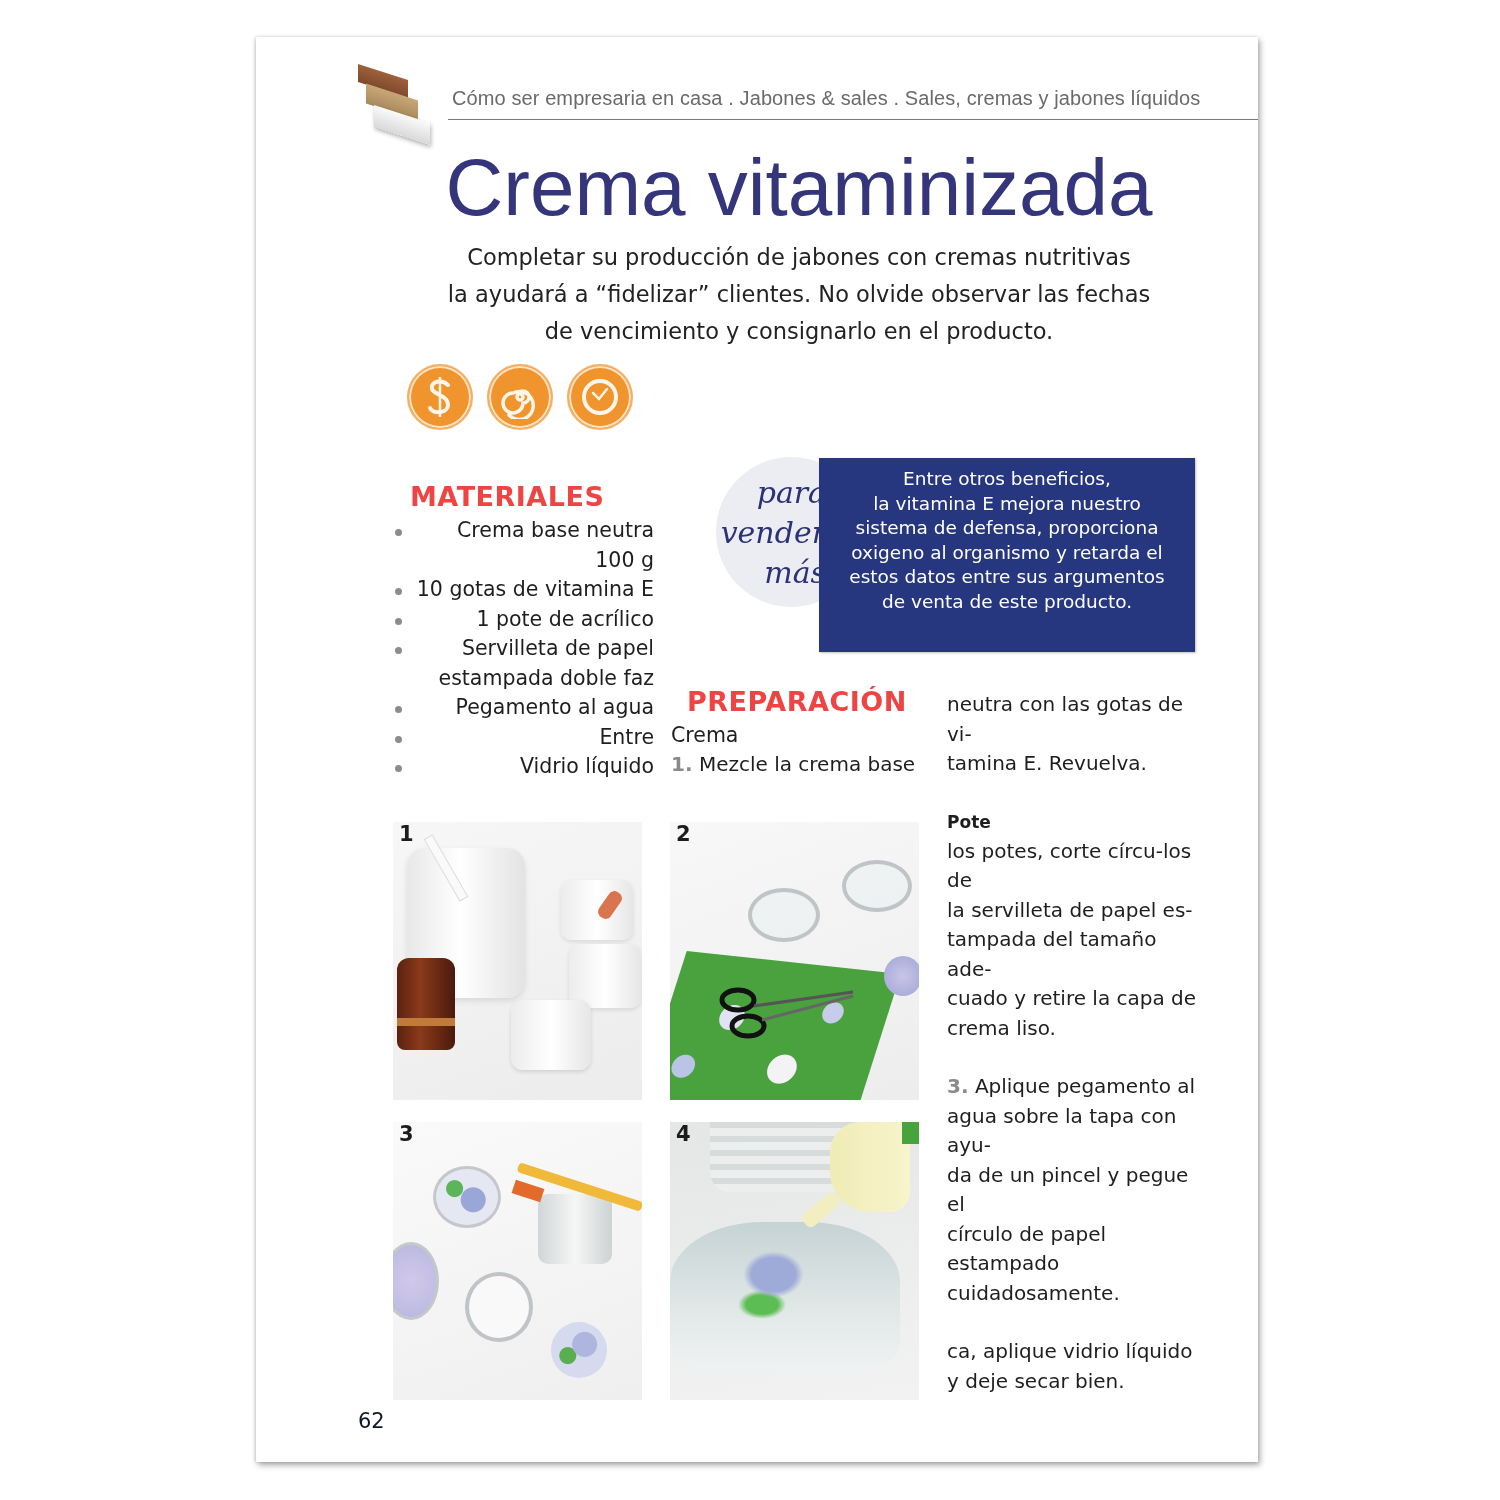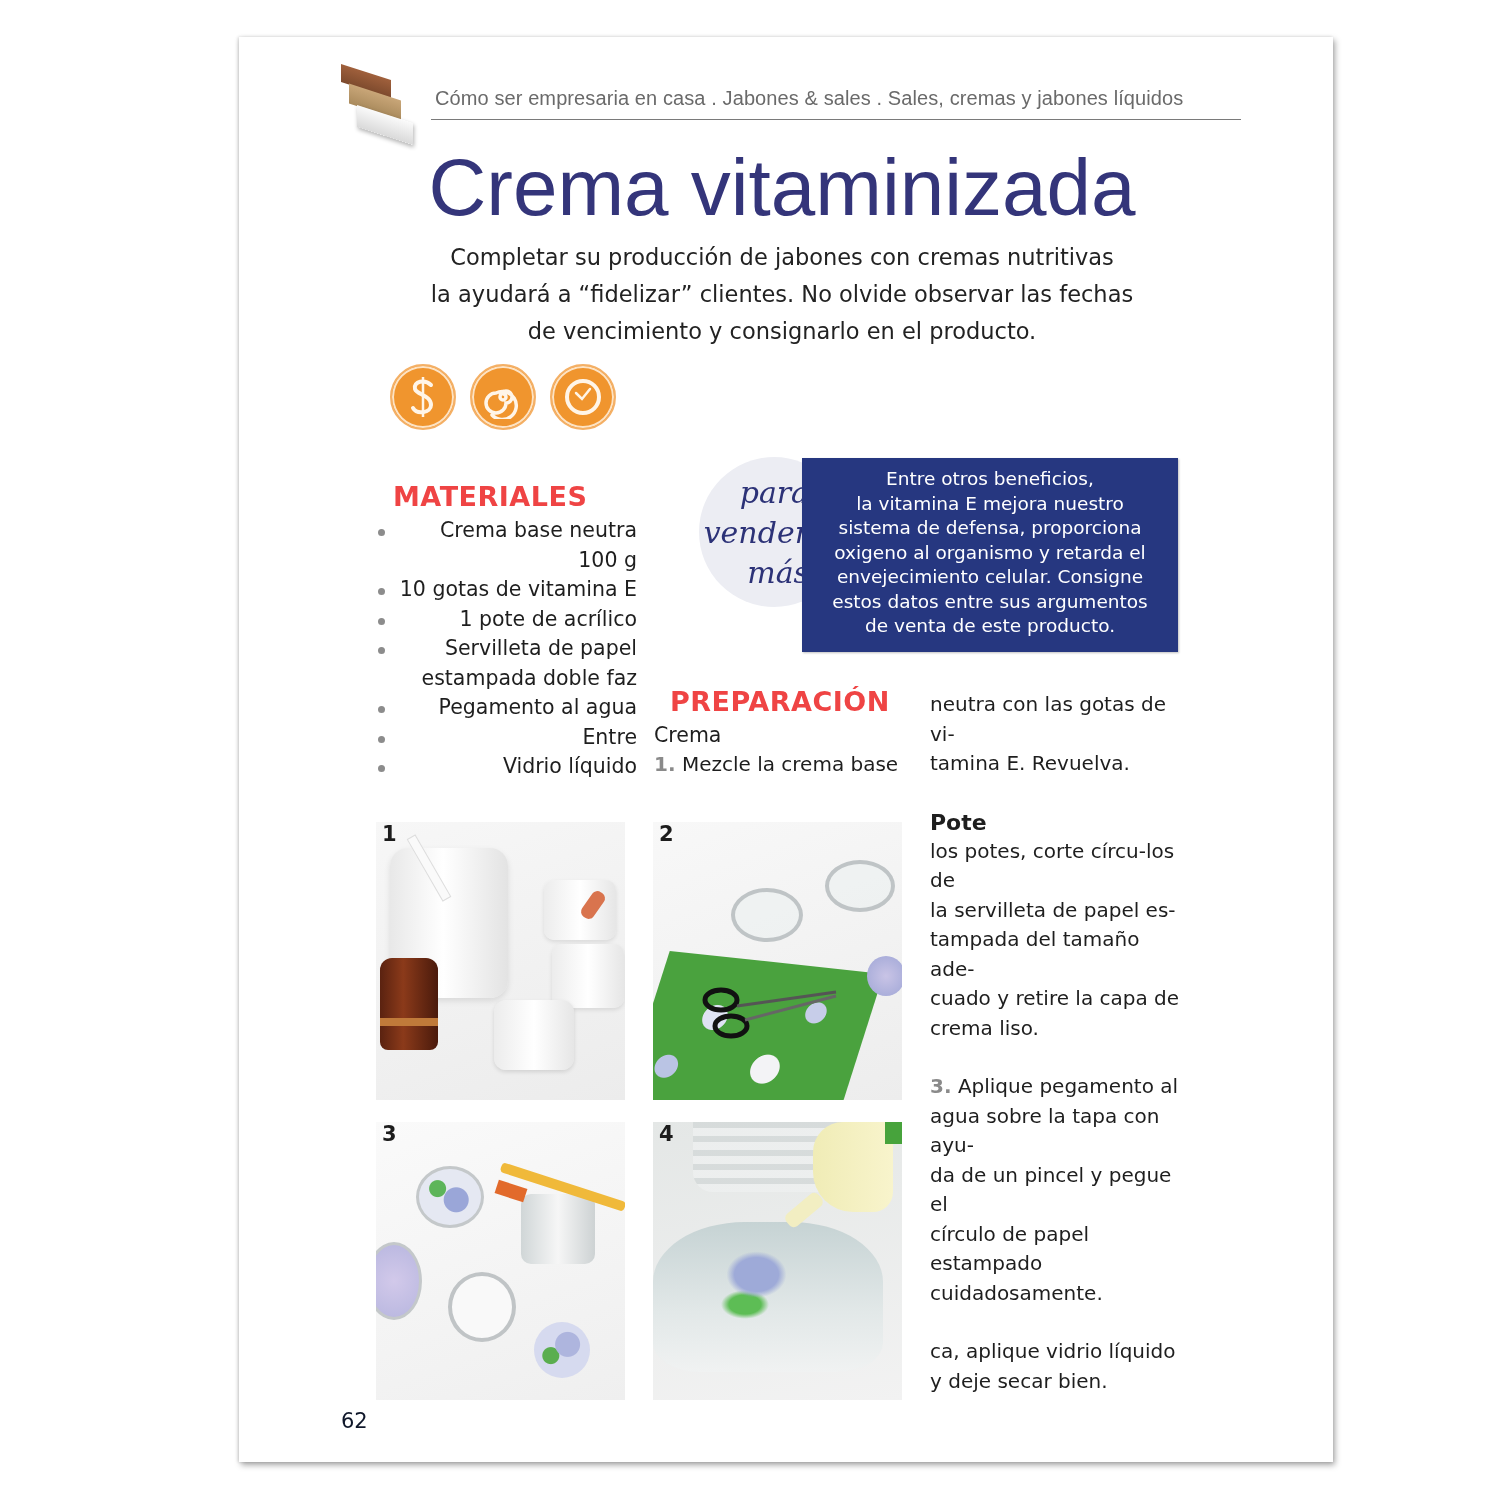--- a/index.html
+++ b/index.html
@@ -6,22 +6,22 @@
     body {
       width: 1500px; height: 1500px;
       background: #ffffff;
       position: relative;
       overflow: hidden;
       font-family: "DejaVu Sans", "Liberation Sans", sans-serif;
       color: #1f1f1f;
     }
     .page {
       position: absolute;
-      left: 239px; top: 37px;
-      width: 1094px; height: 1425px;
+      left: 256px; top: 37px;
+      width: 1002px; height: 1425px;
       background: #ffffff;
       box-shadow: 2px 3px 6px rgba(0,0,0,0.35), -1px 0 3px rgba(0,0,0,0.15);
     }
     
     .blocks { position: absolute; left: 102px; top: 35px; width: 90px; height: 80px; }
     .blk { position: absolute; transform: skewY(18deg); }
     .blk1 { left: 0; top: 0; width: 50px; height: 18px; background: linear-gradient(#a0603c,#7d4a2d); }
     .blk2 { left: 8px; top: 20px; width: 52px; height: 20px; background: linear-gradient(#c9a678,#a98a5c); }
     .blk3 { left: 16px; top: 42px; width: 56px; height: 22px; background: linear-gradient(#fafafa,#d9d9d9); box-shadow: 1px 2px 4px rgba(0,0,0,0.3); }
     .breadcrumb {
@@ -90,21 +90,21 @@
       box-shadow: 1px 1px 2px rgba(0,0,0,0.25);
     }
     
     .prep { position: absolute; left: 415px; top: 649px; width: 250px; }
     .prep .sub { font-size: 20.5px; font-weight: normal; color: #1e1e1e; margin-top: 4px; line-height: 29px; }
     .step { font-size: 20px; line-height: 29.5px; color: #1e1e1e; }
     .step .num { color: #8a8a8a; font-weight: bold; }
     .col3 { position: absolute; left: 691px; top: 653px; width: 252px; }
     .col3 .para { font-size: 20px; line-height: 29.5px; color: #1e1e1e; }
     .col3 .gap { height: 29px; }
-    .col3 .sub { font-size: 22px; font-weight: bold; color: #1e1e1e; line-height: 29px; }
+    .col3 .sub { font-size: 17px; font-weight: bold; color: #1e1e1e; line-height: 29px; }
     
     .photo {
       position: absolute; width: 249px; height: 278px; overflow: hidden;
       background: #f3f3f3;
     }
     .photo .num {
       position: absolute; left: 6px; top: 0px;
       font-size: 21px; font-weight: bold; color: #1c1c1c; z-index: 3;
     }
     .p1 { left: 137px; top: 785px; background: linear-gradient(160deg,#f7f7f7,#ececec); }
@@ -175,21 +175,20 @@
   <div class="pvm-text">
     <div>para</div>
     <div>vender</div>
     <div>más</div>
   </div>
   <div class="infobox">
     <div>Entre otros beneficios,</div>
     <div>la vitamina E mejora nuestro</div>
     <div>sistema de defensa, proporciona</div>
     <div>oxigeno al organismo y retarda el</div>
-    <div>envejecimiento celular. Consigne</div>
     <div>estos datos entre sus argumentos</div>
     <div>de venta de este producto.</div>
   </div>
 
   <div class="prep">
     <div class="section-label">PREPARACIÓN</div>
     <div class="sub">Crema</div>
     <div class="step"><span class="num">1.</span> <span>Mezcle la crema base</span></div>
   </div>
 

